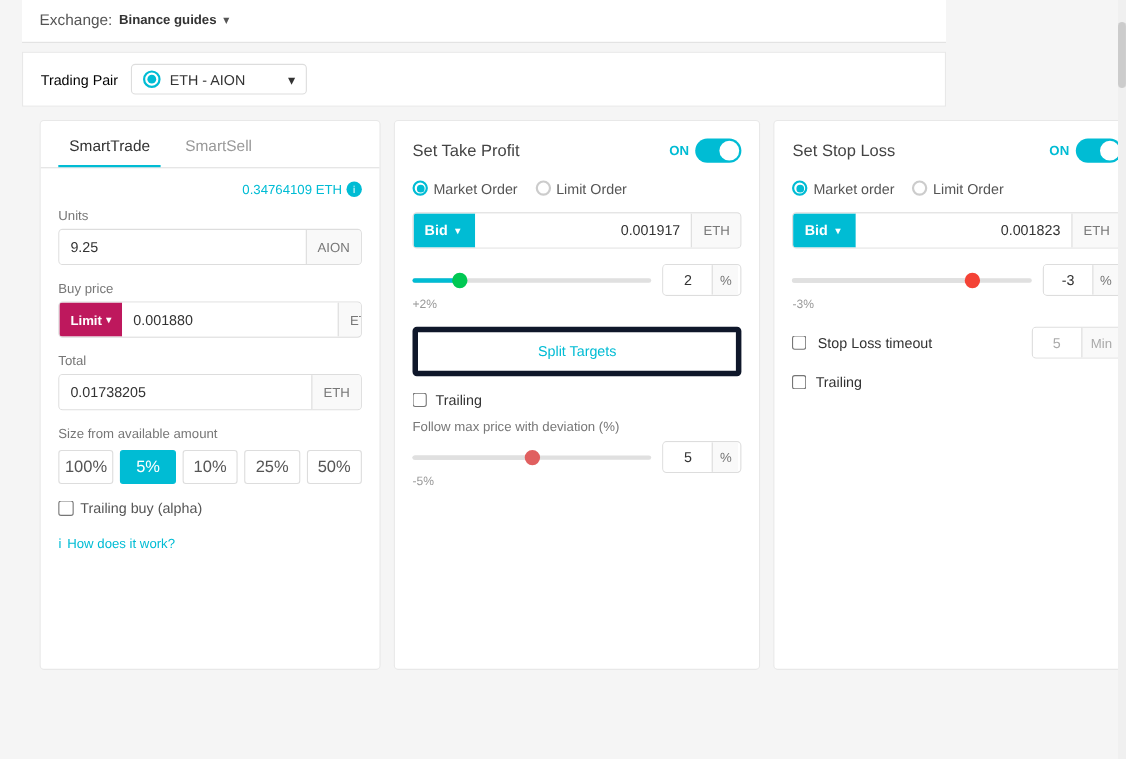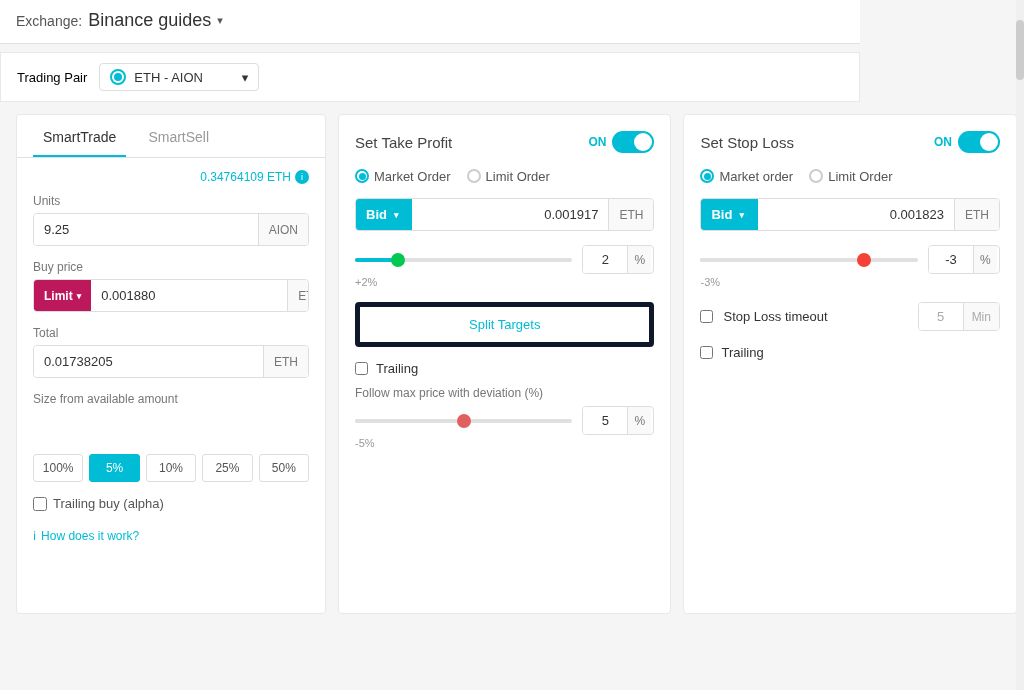--- a/index.html
+++ b/index.html
@@ -24,22 +24,22 @@
       align-items: center;
       gap: 6px;
       margin-bottom: 6px;
     }
     .exchange-label {
       font-size: 14px;
       color: #555;
       font-weight: 400;
     }
     .exchange-name {
-      font-size: 18px;
-      font-weight: 400;
+      font-size: 12px;
+      font-weight: 700;
       color: #333;
       cursor: pointer;
     }
     .dropdown-arrow {
       font-size: 11px;
       color: #555;
       cursor: pointer;
     }
     .checkbox-row {
       display: flex;
@@ -218,25 +218,24 @@
       display: flex;
       gap: 6px;
       margin-top: 8px;
     }
     .size-btn {
       flex: 1;
       padding: 6px 4px;
       border: 1px solid #ddd;
       background: #fff;
       border-radius: 3px;
-      font-size: 12px;
+      font-size: 15px;
       color: #555;
       cursor: pointer;
       text-align: center;
-      margin-top: 40px;
     }
     .size-btn.active {
       background: #00bcd4;
       color: #fff;
       border-color: #00bcd4;
     }
     .trailing-row {
       display: flex;
       align-items: center;
       gap: 6px;
@@ -495,20 +494,21 @@
       width: 100%;
       height: 60px;
       background: #ccc;
       border-radius: 4px;
       margin-top: 20px;
     }
 
     .page-wrapper {
       position: relative;
       width: 860px;
+      padding-left: 20px;
     }
     .stop-loss-timeout {
       display: flex;
       align-items: center;
       gap: 10px;
       margin-bottom: 14px;
     }
     .timeout-input-group {
       display: flex;
       align-items: stretch;

